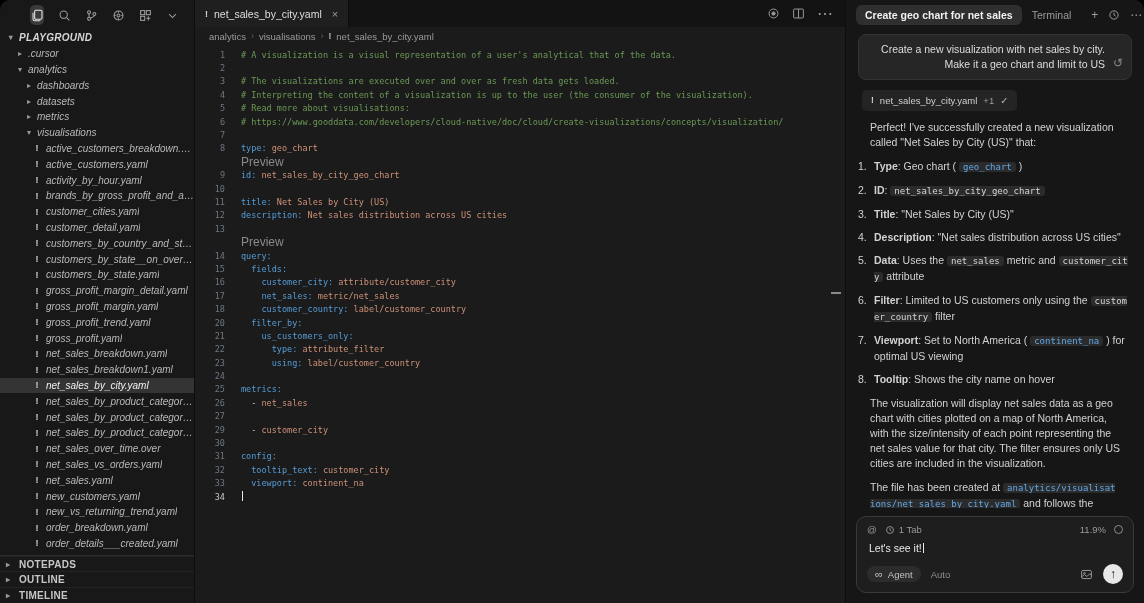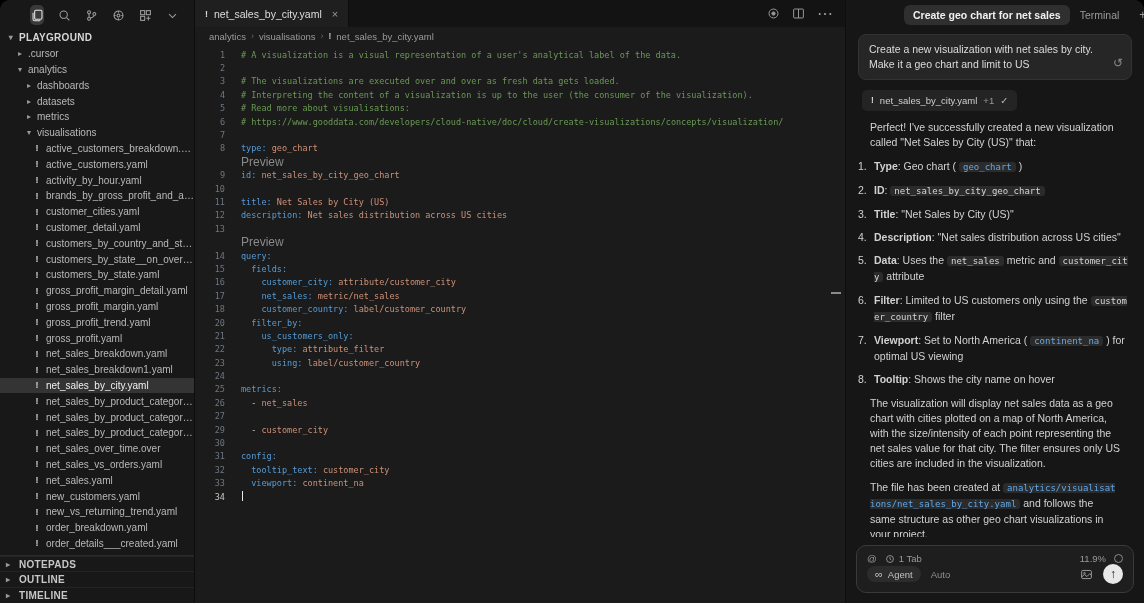--- a/index.html
+++ b/index.html
@@ -12,21 +12,21 @@
   .activity{height:30px;display:flex;align-items:center;gap:13px;padding:0 14px 0 30px;}
   .activity .aicon{width:20px;height:20px;display:flex;align-items:center;justify-content:center;border-radius:5px;color:#9d9d9d;}
   .activity .aicon.active{background:#3a3a3a;color:#e6e6e6;}
   .activity svg{display:block;}
   .tree{flex:1;overflow:hidden;font-size:10px;}
   .trow{height:15.8px;display:flex;align-items:center;color:#b9b9b9;white-space:nowrap;overflow:hidden;cursor:pointer;}
   .trow.sel{background:#343434;color:#f0f0f0;}
   .trow .chev{width:10px;margin-right:3px;font-size:8px;color:#9a9a9a;text-align:center;flex:0 0 auto;}
   .trow .bang{width:8px;margin-right:5px;color:#cfcfcf;font-weight:bold;font-size:9px;text-align:center;flex:0 0 auto;}
   .trow.root{font-weight:bold;color:#d6d6d6;letter-spacing:.3px;}
-  .trow .lbl{overflow:hidden;text-overflow:ellipsis;}
+  .trow .lbl{overflow:hidden;text-overflow:ellipsis;font-style:italic;}
   .bsections{border-top:1px solid #2a2a2a;}
   .bsec{height:15.8px;display:flex;align-items:center;font-size:10px;font-weight:bold;color:#c7c7c7;letter-spacing:.3px;border-top:1px solid #242424;padding-left:6px;cursor:pointer;}
   .bsec .chev{width:10px;margin-right:3px;font-size:8px;color:#9a9a9a;}
 
   
   .editor{width:650px;min-width:650px;background:#1b1b1b;display:flex;flex-direction:column;position:relative;}
   .tabbar{height:27px;background:#131313;display:flex;align-items:stretch;}
   .tab{display:flex;align-items:center;gap:6px;padding:0 10px;background:#1f1f1f;color:#dedede;font-size:10.5px;border-right:1px solid #0d0d0d;cursor:pointer;}
   .tab .bang{color:#d8d8d8;font-weight:bold;font-size:9px;}
   .tab .close{color:#9a9a9a;font-size:11px;margin-left:4px;}
@@ -44,26 +44,26 @@
   .tok-u{color:#6a9955;}
   .tok-k{color:#569cd6;}
   .tok-v{color:#ce9178;}
   .tok-p{color:#cfcfcf;}
   .caret{display:inline-block;width:1px;height:10px;background:#e8e8e8;margin-left:1px;}
   .ruler-mark{position:absolute;right:4px;top:292px;width:10px;height:2px;background:#8a8a8a;}
 
   
   .chat{flex:1;background:#161616;display:flex;flex-direction:column;border-left:1px solid #0d0d0d;overflow:hidden;}
   .chat-header{height:30px;display:flex;align-items:center;padding:0 10px;gap:10px;}
-  .chat-tab-active{background:#2f2f2f;color:#f0f0f0;font-weight:bold;font-size:10.5px;padding:4px 9px;border-radius:6px;white-space:nowrap;cursor:pointer;margin-left:48px;}
+  .chat-tab-active{background:#2f2f2f;color:#f0f0f0;font-weight:bold;font-size:10.5px;padding:4px 9px;border-radius:6px;white-space:nowrap;cursor:pointer;}
   .chat-tab{color:#9a9a9a;font-size:10.5px;cursor:pointer;}
   .chat-header .spacer{flex:1;}
   .hicon{color:#9d9d9d;font-size:12px;display:flex;align-items:center;cursor:pointer;}
   .chat-scroll{flex:1;overflow:hidden;padding:4px 12px 0 12px;font-size:10.5px;line-height:15px;color:#d2d2d2;}
-  .user-bubble{background:#262626;border:1px solid #333;border-radius:8px;padding:7px 26px 7px 10px;position:relative;color:#dcdcdc;}
+  .user-bubble{background:#262626;border:1px solid #333;border-radius:8px;padding:7px 26px 7px 10px;position:relative;color:#dcdcdc;text-align:right;}
   .user-bubble .undo{position:absolute;right:8px;bottom:8px;color:#8a8a8a;font-size:12px;cursor:pointer;}
   .filechip-row{margin:10px 0 2px 4px;}
   .filechip{display:inline-flex;align-items:center;gap:6px;background:#242424;border-radius:5px;padding:3px 9px;font-size:9.5px;color:#cfcfcf;cursor:pointer;}
   .filechip .bang{font-weight:bold;font-size:8.5px;color:#d8d8d8;}
   .filechip .plus{color:#9a9a9a;}
   .filechip .check{color:#b5b5b5;}
   .ai p{margin:9px 12px;}
   .oli{position:relative;padding-left:16px;margin:8px 0;}
   .oli .onum{position:absolute;left:0;top:0;}
   .chip{background:#2b2b2b;border-radius:3px;padding:0 4px;font-family:"DejaVu Sans Mono",monospace;font-size:9px;color:#d6d6d6;word-break:break-all;}
@@ -305,21 +305,21 @@
     </div>
     <div class="crumbs">
       <span>analytics</span>
       <span class="sep">›</span>
       <span>visualisations</span>
       <span class="sep">›</span>
       <span class="bang">!</span>
       <span>net_sales_by_city.yaml</span>
     </div>
     <div class="code">
-        <div class="cline"><span class="num">1</span><span class="src"><span class="tok-c"># A visualization is a visual representation of a user's analytical label of the data.</span></span></div>
+        <div class="cline"><span class="num">1</span><span class="src"><span class="tok-c"># A visualization is a visual representation of a user's analytical that of the data.</span></span></div>
         <div class="cline"><span class="num">2</span></div>
         <div class="cline"><span class="num">3</span><span class="src"><span class="tok-c"># The visualizations are executed over and over as fresh data gets loaded.</span></span></div>
         <div class="cline"><span class="num">4</span><span class="src"><span class="tok-c"># Interpreting the content of a visualization is up to the user (the consumer of the visualization).</span></span></div>
         <div class="cline"><span class="num">5</span><span class="src"><span class="tok-c"># Read more about visualisations:</span></span></div>
         <div class="cline"><span class="num">6</span><span class="src"><span class="tok-c"># </span><span class="tok-u">https://www.gooddata.com/developers/cloud-native/doc/cloud/create-visualizations/concepts/visualization/</span></span></div>
         <div class="cline"><span class="num">7</span><span class="src"></span></div>
         <div class="cline"><span class="num">8</span><span class="src"><span class="tok-k">type:</span><span class="tok-v"> geo_chart</span></span></div>
         <div class="cline lens">Preview</div>
         <div class="cline"><span class="num">9</span><span class="src"><span class="tok-k">id:</span><span class="tok-v"> net_sales_by_city_geo_chart</span></span></div>
         <div class="cline"><span class="num">10</span><span class="src"></span></div>
@@ -402,20 +402,24 @@
           <svg width="10" height="10" viewBox="0 0 16 16" fill="none" stroke="currentColor" stroke-width="1.4">
               <circle cx="8" cy="8" r="5.5"></circle>
               <path d="M8 5v3l2 1.5"></path>
             </svg>
           <span>1 Tab</span>
         </span>
         <span class="spacer"></span>
         <span>11.9%</span>
         <span class="ctx-ring"></span>
       </div>
+      <div class="inrow2">
+        <span>Let's see it!</span>
+          <span class="caret"></span>
+      </div>
       <div class="inrow3">
         <span class="agent-pill">
           <span class="inf">∞</span>
           <span>Agent</span>
         </span>
         <span class="mode">Auto</span>
         <span class="spacer"></span>
         <span class="imgicon">
           <svg width="13" height="13" viewBox="0 0 16 16" fill="none" stroke="currentColor" stroke-width="1.2">
               <rect x="2" y="3" width="12" height="10" rx="1.5"></rect>

